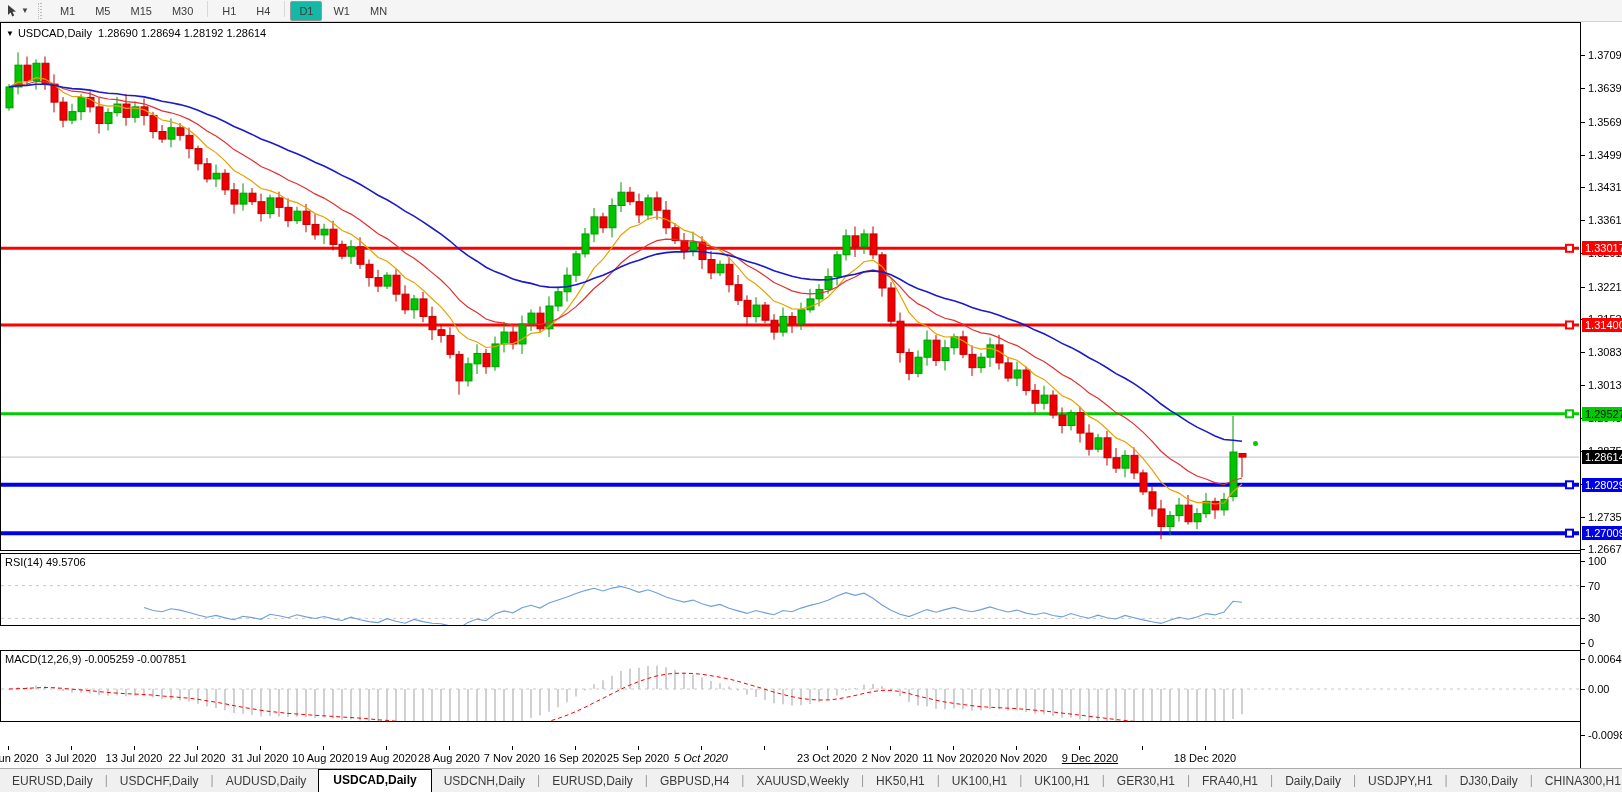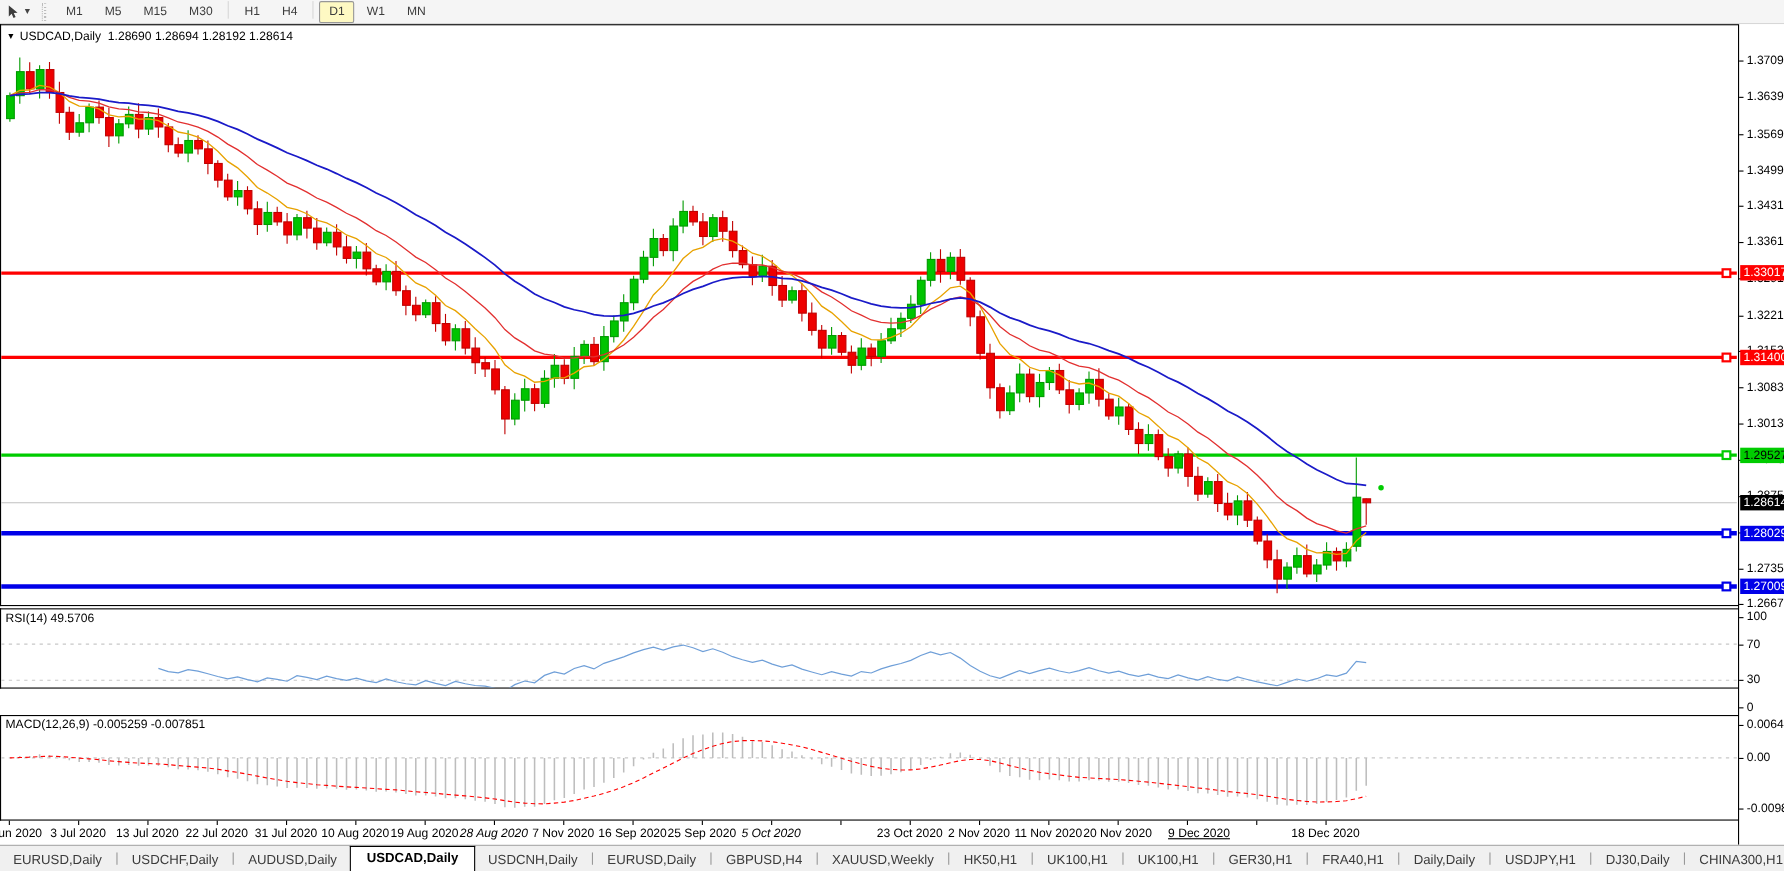--- a/index.html
+++ b/index.html
@@ -5,21 +5,21 @@
   html,body{margin:0;padding:0;background:#fff;width:1622px;height:792px;overflow:hidden;
     font-family:"Liberation Sans","DejaVu Sans",sans-serif;-webkit-font-smoothing:none;}
   #toolbar{position:absolute;left:0;top:0;width:1622px;height:22px;background:#f5f5f5;
     border-bottom:1px solid #d4d4d4;display:flex;align-items:center;box-sizing:border-box;}
   .tool-icon{width:16px;height:16px;margin-left:4px;display:flex;align-items:center;justify-content:center;}
   .caret{font-size:8px;color:#444;margin:0 3px 0 1px;}
   .grip{width:5px;height:16px;margin:0 6px;background:repeating-linear-gradient(#bbb 0 1px,#f5f5f5 1px 3px);
     background-size:2px 100%;background-repeat:no-repeat;background-position:1px 0;border-left:1px dotted #bbb;}
   .tf-btn{height:18px;padding:0 8px;font-size:11px;color:#3c3c3c;display:flex;align-items:center;
     border:1px solid transparent;border-radius:2px;margin:0 1px;cursor:default;}
-  .tf-btn.active{background:#fef9c3;border-color:#979797;}
+  .tf-btn.active{background:#14b8a6;border-color:#979797;}
   .tf-sep{width:1px;height:16px;background:#d8d8d8;margin:0 4px;}
   #chart{position:absolute;left:0;top:22px;width:1622px;height:746px;background:#fff;}
   .pane{position:absolute;left:0;width:1580px;background:#fff;border:1px solid #000;
     border-right:none;box-sizing:border-box;overflow:hidden;}
   .pane svg{position:absolute;left:0;top:0;}
   #axis-col{position:absolute;left:1580px;top:0;width:42px;height:746px;border-left:1px solid #000;
     box-sizing:border-box;font-size:11px;color:#000;}
   .tick-mark{position:absolute;left:0;width:4px;height:1px;background:#000;}
   .tick-label{position:absolute;left:7px;transform:translateY(-50%);white-space:nowrap;}
   .hline-label{position:absolute;left:1px;transform:translateY(-50%);padding:1px 3px;font-size:11px;
@@ -362,21 +362,21 @@
     <div id="chart-title"><span class="dd">▼</span><span>USDCAD,Daily</span>&nbsp;&nbsp;<span>1.28690 1.28694 1.28192 1.28614</span></div>
   </div>
   <div class="pane" id="rsi-pane" style="top:531px;height:73px;">
     <svg id="rsi-svg" width="1578" height="93">
         <line x1="0" x2="1578" y1="31.599999999999998" y2="31.599999999999998" stroke="#c8c8c8" stroke-width="1" stroke-dasharray="3 4"></line>
         <line x1="0" x2="1578" y1="64.4" y2="64.4" stroke="#c8c8c8" stroke-width="1" stroke-dasharray="3 4"></line>
         <polyline points="143,53.6 152,56.5 161,57.7 170,54.7 179,56.1 188,58.5 197,61.0 206,63.2 215,61.4 224,63.9 233,65.8 242,62.3 251,63.6 260,65.3 269,60.3 278,61.8 287,63.8 296,60.7 305,62.9 314,64.5 323,62.5 332,64.9 341,66.5 350,63.2 359,65.8 368,67.6 377,68.6 386,64.7 395,67.3 404,69.2 413,65.4 422,67.6 431,69.2 440,69.8 449,71.8 458,74.2 467,68.4 476,65.1 485,66.7 494,60.0 503,56.9 512,58.8 521,53.7 530,51.2 539,54.1 548,49.0 557,46.1 566,43.1 575,39.5 584,36.6 593,34.3 602,37.0 611,34.1 620,32.4 629,34.9 638,38.3 647,35.8 656,38.9 665,43.0 674,45.8 683,48.1 692,46.1 701,49.8 710,52.4 719,50.4 728,54.3 737,56.9 746,59.4 755,56.5 764,58.9 773,60.7 782,56.5 791,57.8 800,54.1 809,51.4 818,49.2 827,46.3 836,41.9 845,38.7 854,41.4 863,39.2 872,44.3 881,51.0 890,56.3 899,60.3 908,62.6 917,59.1 926,55.6 935,58.3 944,55.6 953,53.4 962,56.0 971,57.8 980,55.6 989,52.9 998,55.8 1007,58.0 1016,56.1 1025,59.1 1034,60.8 1043,58.8 1052,61.5 1061,62.9 1070,59.5 1079,62.3 1088,64.3 1097,61.2 1106,63.7 1115,65.0 1124,61.4 1133,63.7 1142,65.9 1151,67.7 1160,69.4 1169,66.3 1178,63.3 1187,65.3 1196,63.0 1205,59.6 1214,60.9 1223,58.0 1232,47.3 1241,48.3" fill="none" stroke="#6f9fd8" stroke-width="1.1"></polyline>
       </svg>
     <div class="pane-label">RSI(14) 49.5706</div>
   </div>
-  <div class="pane" id="macd-pane" style="top:628px;height:96px;padding-left:44px;">
+  <div class="pane" id="macd-pane" style="top:628px;height:72px;padding-left:44px;">
     <svg id="macd-svg" width="1578" height="94">
         <line x1="0" x2="1578" y1="38" y2="38" stroke="#c8c8c8" stroke-width="1" stroke-dasharray="3 4"></line>
         <line x1="8" x2="8" y1="38" y2="38" stroke="#bdbdbd" stroke-width="1.4"></line>
         <line x1="17" x2="17" y1="38" y2="36.29086368443517" stroke="#bdbdbd" stroke-width="1.4"></line>
         <line x1="26" x2="26" y1="38" y2="36.197393638193084" stroke="#bdbdbd" stroke-width="1.4"></line>
         <line x1="35" x2="35" y1="38" y2="34.76996456321325" stroke="#bdbdbd" stroke-width="1.4"></line>
         <line x1="44" x2="44" y1="38" y2="35.32324401195807" stroke="#bdbdbd" stroke-width="1.4"></line>
         <line x1="53" x2="53" y1="38" y2="37.19912462049521" stroke="#bdbdbd" stroke-width="1.4"></line>
         <line x1="62" x2="62" y1="38" y2="40.089853652130536" stroke="#bdbdbd" stroke-width="1.4"></line>
         <line x1="71" x2="71" y1="38" y2="41.662061377663825" stroke="#bdbdbd" stroke-width="1.4"></line>
@@ -577,21 +577,21 @@
       <div class="date-label" style="left: 134px;">13 Jul 2020</div>
       <div class="date-tick" style="left: 197px;"></div>
       <div class="date-label" style="left: 197px;">22 Jul 2020</div>
       <div class="date-tick" style="left: 260px;"></div>
       <div class="date-label" style="left: 260px;">31 Jul 2020</div>
       <div class="date-tick" style="left: 323px;"></div>
       <div class="date-label" style="left: 323px;">10 Aug 2020</div>
       <div class="date-tick" style="left: 386px;"></div>
       <div class="date-label" style="left: 386px;">19 Aug 2020</div>
       <div class="date-tick" style="left: 449px;"></div>
-      <div class="date-label" style="left: 449px; font-style: italic;">28 Aug 2020</div>
+      <div class="date-label" style="left: 449px;">28 Aug 2020</div>
       <div class="date-tick" style="left: 512px;"></div>
       <div class="date-label" style="left: 512px;">7 Nov 2020</div>
       <div class="date-tick" style="left: 575px;"></div>
       <div class="date-label" style="left: 575px;">16 Sep 2020</div>
       <div class="date-tick" style="left: 638px;"></div>
       <div class="date-label" style="left: 638px;">25 Sep 2020</div>
       <div class="date-tick" style="left: 701px;"></div>
       <div class="date-label" style="left: 701px; font-style: italic;">5 Oct 2020</div>
       <div class="date-tick" style="left: 764px;"></div>
       <div class="date-label" style="left: 764px; margin-top: 28px;">14 Oct 2020</div>

